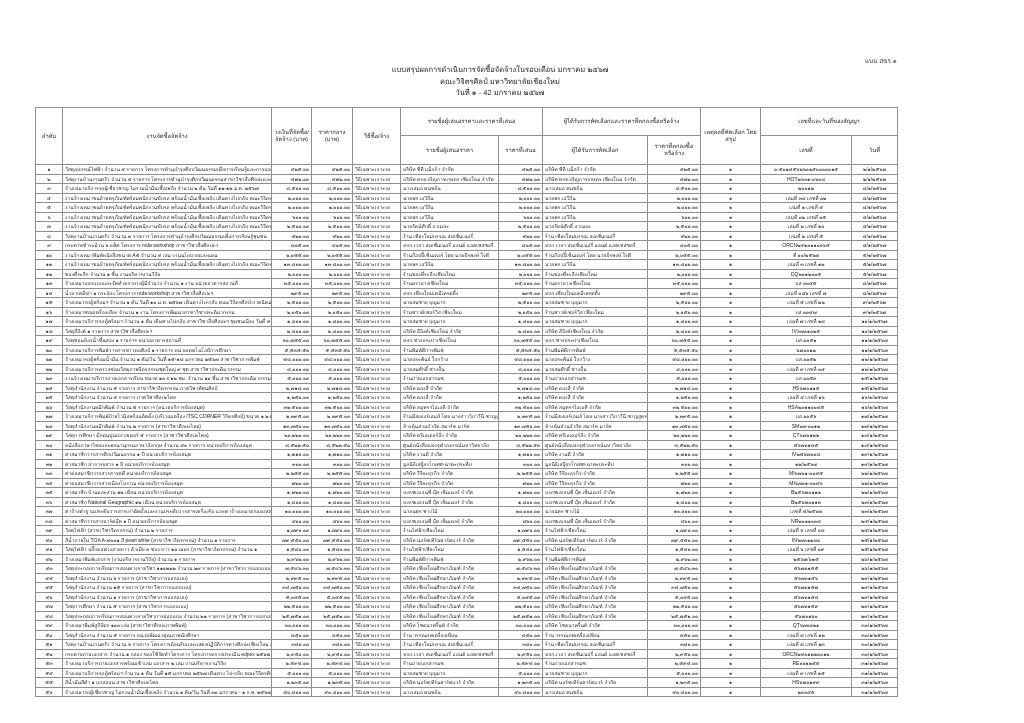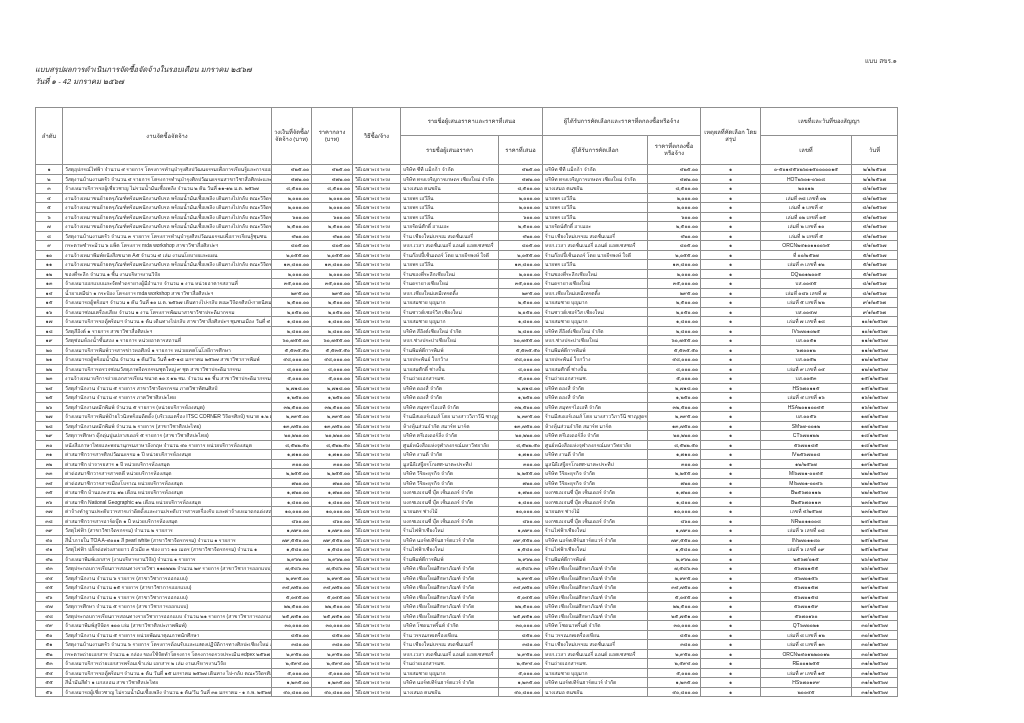--- a/index.html
+++ b/index.html
@@ -10,21 +10,21 @@
     font-family:"Liberation Sans", sans-serif;
     color:#1b1b1b;
     overflow:hidden;
   }
   .form-label{
     position:absolute;top:56px;left:35px;width:862px;
     text-align:right;font-size:6.5px;color:#333;
   }
   .titles{
     position:absolute;top:64px;left:35px;width:930px;
-    text-align:left;font-size:7.5px;line-height:11.5px;color:#222;font-style:italic;
+    text-align:center;font-size:7.5px;line-height:11.5px;color:#222;
   }
   table.sk{
     position:absolute;top:107px;left:35px;
     width:862px;
     border-collapse:collapse;table-layout:fixed;
   }
   table.sk th, table.sk td{
     border:1px solid #8f8f8f;
     font-weight:normal;
     overflow:hidden;
@@ -53,20 +53,21 @@
 </style>
 </head>
 <body>
 
 <div class="page">
 
   <div class="form-label">แบบ สขร.๑</div>
 
   <div class="titles">
     <div>แบบสรุปผลการดำเนินการจัดซื้อจัดจ้างในรอบเดือน มกราคม ๒๕๖๗</div>
+    <div>คณะวิจิตรศิลป์ มหาวิทยาลัยเชียงใหม่</div>
     <div>วันที่ ๑ - 42 มกราคม ๒๕๖๗</div>
   </div>
 
   <table class="sk">
     <colgroup>
       <col class="c-no">
         <col class="c-work">
         <col class="c-budget">
         <col class="c-mid">
       <col class="c-method">

